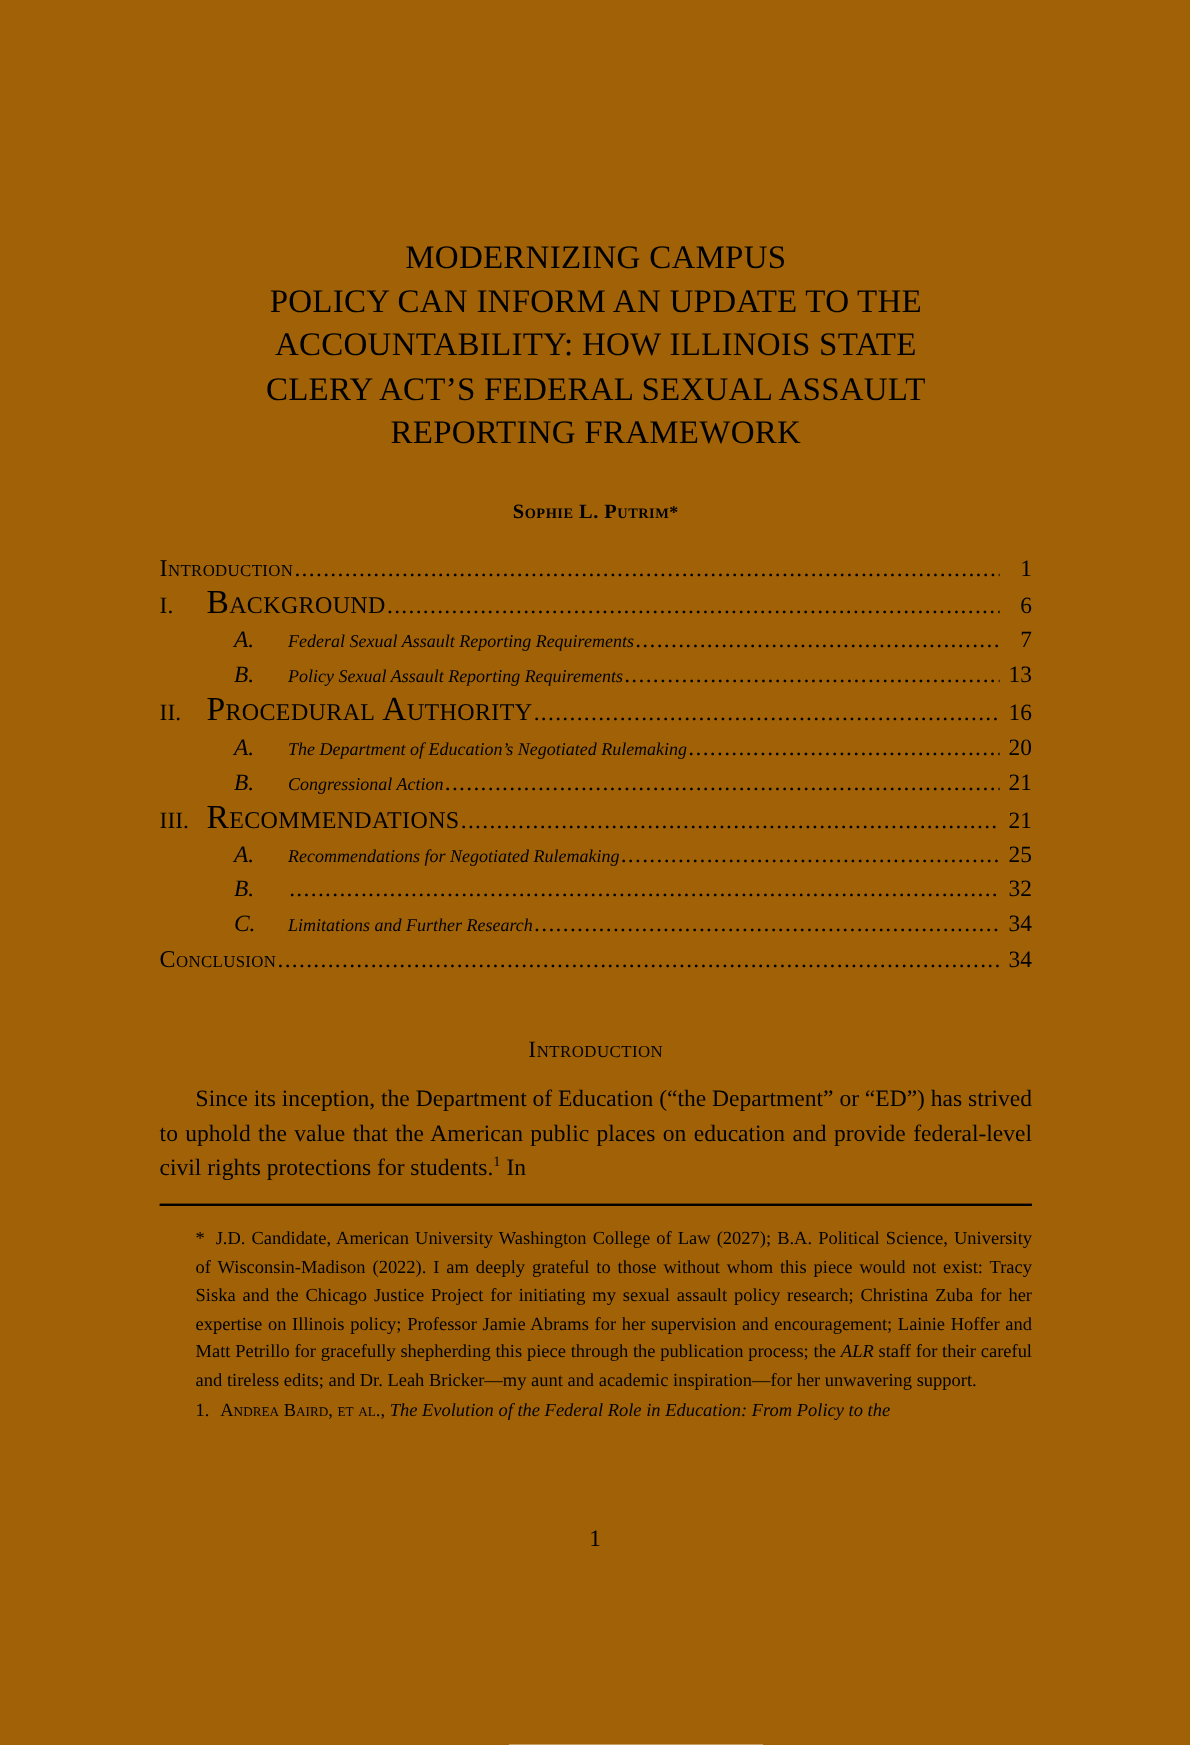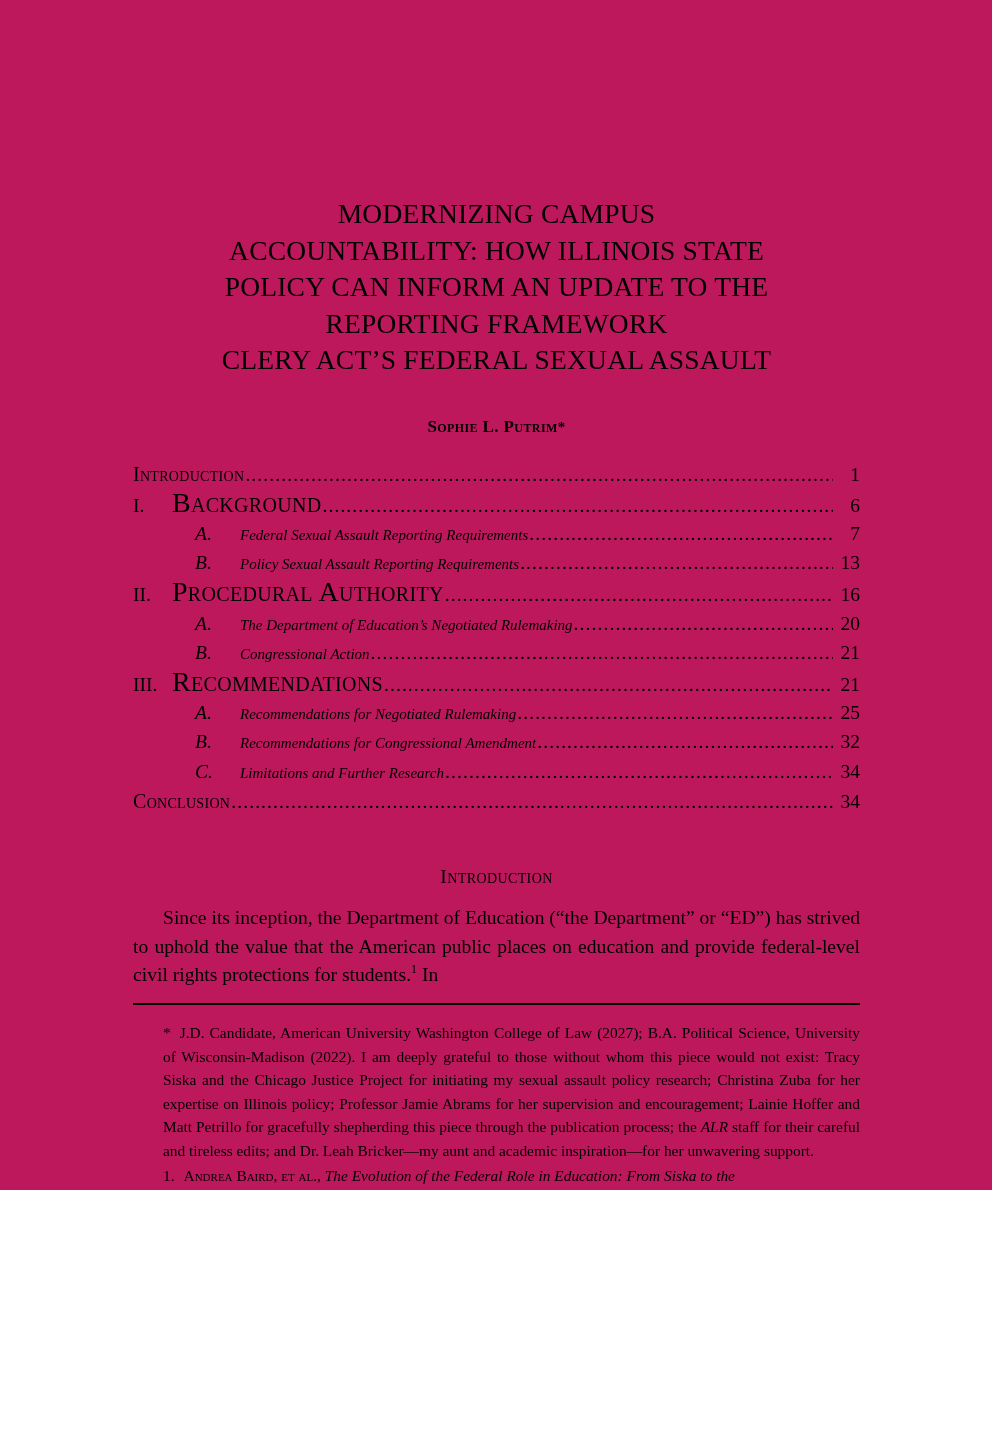--- a/index.html
+++ b/index.html
@@ -7,22 +7,22 @@
     padding: 0;
     background: #ffffff;
   }
   body {
     font-family: "Liberation Serif", "DejaVu Serif", serif;
     color: #000000;
   }
   .page {
     position: relative;
     width: 992px;
-    height: 1190px;
-    background: #be185d;
+    height: 1454px;
+    background: #a16207;
     box-sizing: border-box;
     overflow: hidden;
   }
   .content {
     position: absolute;
     left: 133px;
     top: 0;
     width: 727px;
   }
 
@@ -196,24 +196,24 @@
 </style>
 </head>
 <body>
 
 <div class="page">
 
   <div class="content">
 
     <div class="title-block">
       <div class="title-line">MODERNIZING CAMPUS</div>
+      <div class="title-line">POLICY CAN INFORM AN UPDATE TO THE</div>
       <div class="title-line">ACCOUNTABILITY: HOW ILLINOIS STATE</div>
-      <div class="title-line">POLICY CAN INFORM AN UPDATE TO THE</div>
+      <div class="title-line">CLERY ACT’S FEDERAL SEXUAL ASSAULT</div>
       <div class="title-line">REPORTING FRAMEWORK</div>
-      <div class="title-line">CLERY ACT’S FEDERAL SEXUAL ASSAULT</div>
     </div>
 
     <div class="author-block">
       <span class="author-name"><span>Sophie L. Putrim</span><span class="star">*</span></span>
     </div>
 
     <div class="toc">
       <div class="toc-row lvl0">
         <span class="toc-num"></span>
         <span class="toc-label">Introduction</span>
@@ -263,21 +263,20 @@
         <span class="toc-page">21</span>
       </div>
       <div class="toc-row lvl2">
         <span class="toc-num">A.</span>
         <span class="toc-label">Recommendations for Negotiated Rulemaking</span>
         <span class="toc-dots">........................................................................................................................................................................................................</span>
         <span class="toc-page">25</span>
       </div>
       <div class="toc-row lvl2">
         <span class="toc-num">B.</span>
-        <span class="toc-label">Recommendations for Congressional Amendment</span>
         <span class="toc-dots">........................................................................................................................................................................................................</span>
         <span class="toc-page">32</span>
       </div>
       <div class="toc-row lvl2">
         <span class="toc-num">C.</span>
         <span class="toc-label">Limitations and Further Research</span>
         <span class="toc-dots">........................................................................................................................................................................................................</span>
         <span class="toc-page">34</span>
       </div>
       <div class="toc-row lvl0">
@@ -292,18 +291,18 @@
 
     <p class="body-para"><span>Since its inception, the Department of Education (“the Department” or “ED”) has strived to uphold the value that the American public places on education and provide federal-level civil rights protections for students.</span><sup>1</sup><span>  In</span></p>
 
   </div>
 
   <div class="fn-rule"></div>
 
   <div class="footnotes">
     <div class="fn fn-star"><span class="marker">*</span><span>J.D. Candidate, American University Washington College of Law (2027); B.A. Political Science, University of Wisconsin-Madison (2022).  I am deeply grateful to those without whom this piece would not exist: Tracy Siska and the Chicago Justice Project for initiating my sexual assault policy research; Christina Zuba for her expertise on Illinois policy; Professor Jamie Abrams for her supervision and encouragement; Lainie Hoffer and Matt Petrillo for gracefully shepherding this piece through the publication process; the </span><span class="it">ALR</span><span> staff for their careful and tireless edits; and Dr. Leah Bricker—my aunt and academic inspiration—for her unwavering support.</span></div>
 
-    <div class="fn fn-num"><span class="marker">1.</span><span class="sc">Andrea Baird, et al.,</span> <span class="it">The Evolution of the Federal Role in Education: From Siska to the</span></div>
+    <div class="fn fn-num"><span class="marker">1.</span><span class="sc">Andrea Baird, et al.,</span> <span class="it">The Evolution of the Federal Role in Education: From Policy to the</span></div>
   </div>
 
   <div class="folio">1</div>
 
 </div>
 
 </body></html>

